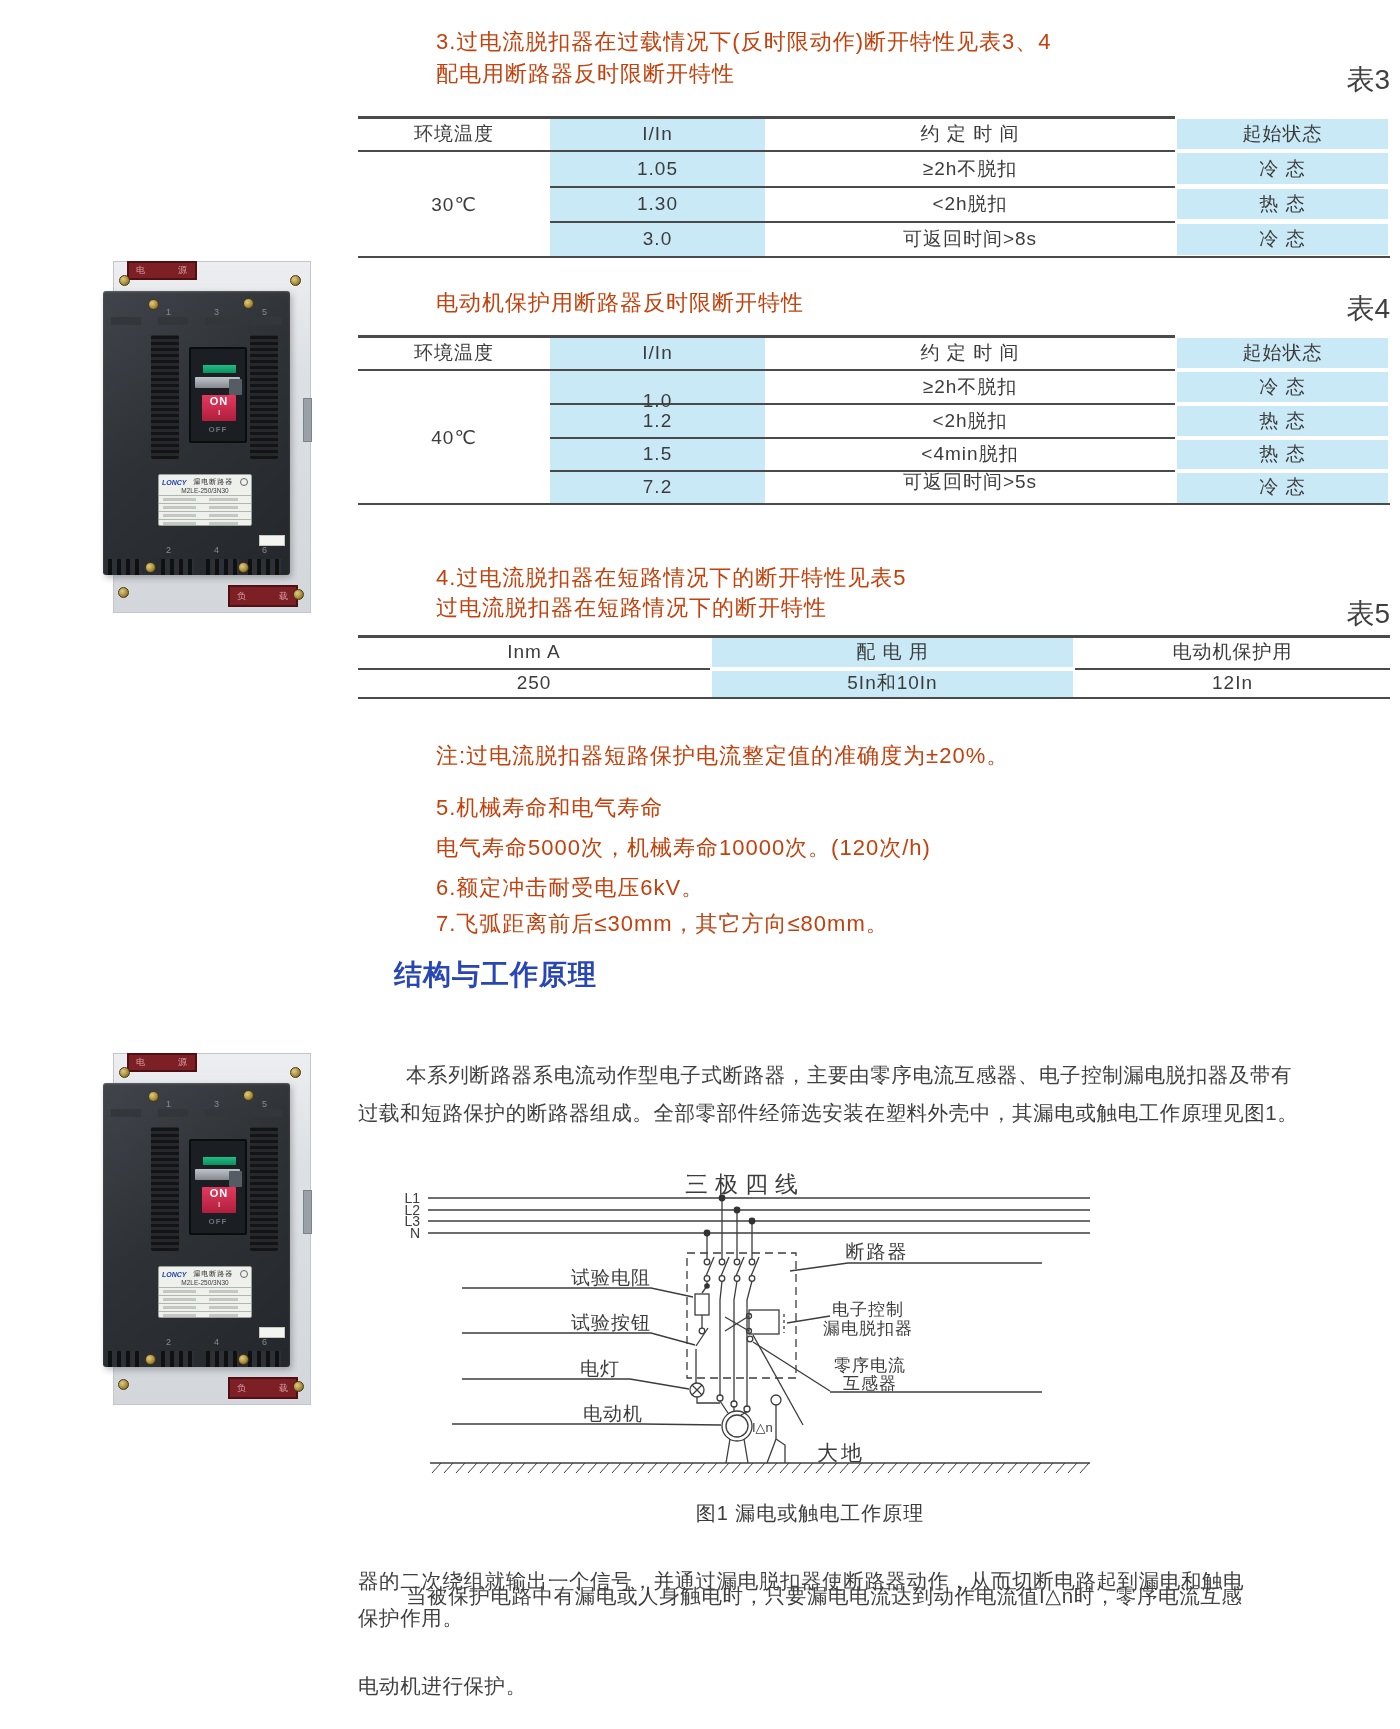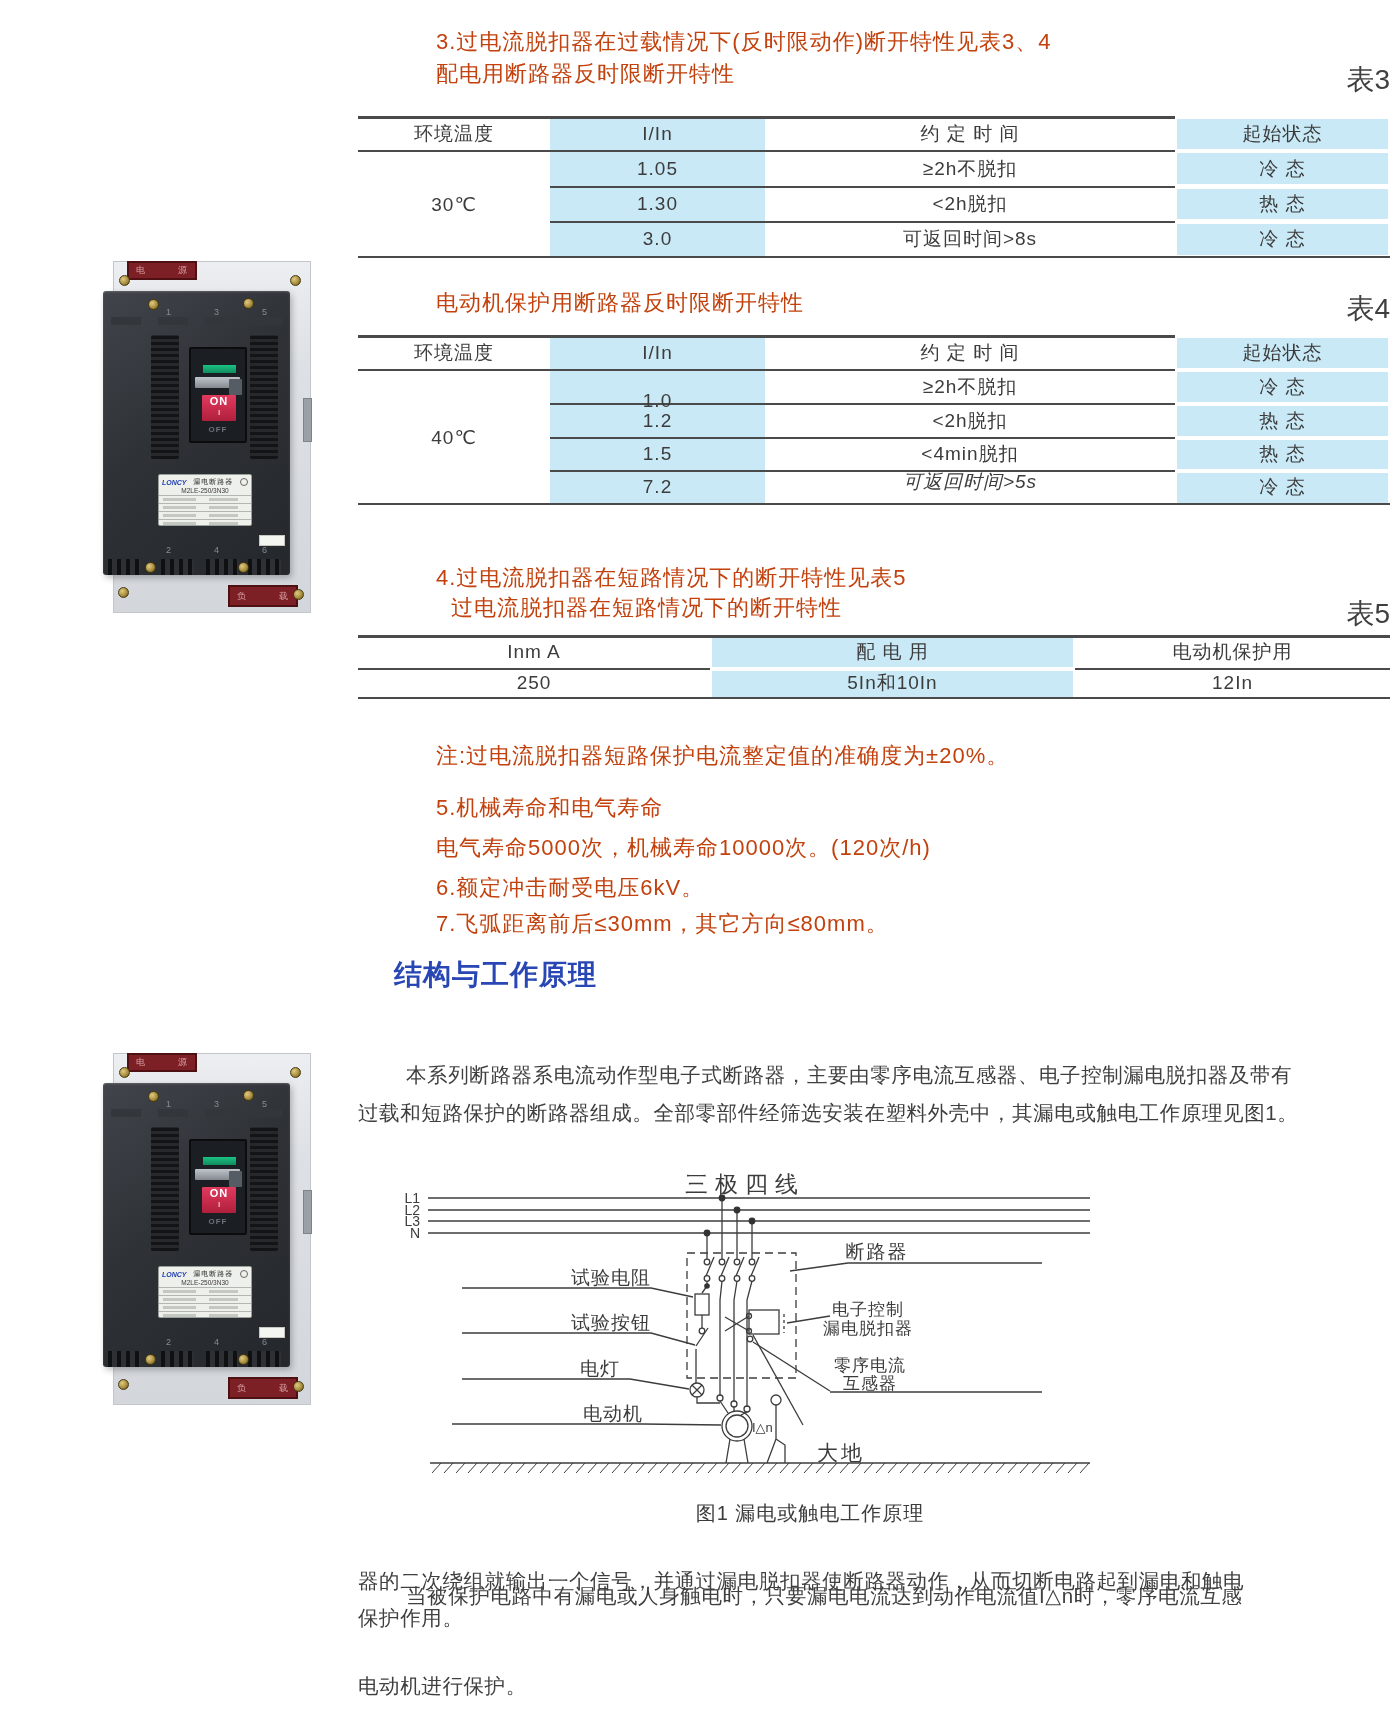--- a/index.html
+++ b/index.html
@@ -125,26 +125,26 @@
     <div class="cell" style="left:192px;top:35px;width:215px;height:33px;margin-top:14px;">1.0</div>
     <div class="cell" style="left:407px;top:35px;width:410px;height:33px;">≥2h不脱扣</div>
     <div class="cell" style="left:817px;top:35px;width:215px;height:33px;">冷 态</div>
     <div class="cell" style="left:192px;top:69px;width:215px;height:33px;">1.2</div>
     <div class="cell" style="left:407px;top:69px;width:410px;height:33px;">&lt;2h脱扣</div>
     <div class="cell" style="left:817px;top:69px;width:215px;height:33px;">热 态</div>
     <div class="cell" style="left:192px;top:103px;width:215px;height:32px;">1.5</div>
     <div class="cell" style="left:407px;top:103px;width:410px;height:32px;">&lt;4min脱扣</div>
     <div class="cell" style="left:817px;top:103px;width:215px;height:32px;">热 态</div>
     <div class="cell" style="left:192px;top:136px;width:215px;height:32px;">7.2</div>
-    <div class="cell" style="left:407px;top:136px;width:410px;height:21px;font-style:italic;">可返回时间&gt;5s</div>
+    <div class="cell" style="left:407px;top:136px;width:410px;height:21px;">可返回时间&gt;5s</div>
     <div class="cell" style="left:817px;top:136px;width:215px;height:32px;">冷 态</div>
   </div>
 
   <div class="txt" style="left:436px;top:563px;">4.过电流脱扣器在短路情况下的断开特性见表5</div>
-  <div class="txt" style="left:451px;top:593px;">过电流脱扣器在短路情况下的断开特性</div>
+  <div class="txt" style="left:436px;top:593px;">过电流脱扣器在短路情况下的断开特性</div>
   <div class="tag" style="left:1328px;top:595px;">表5</div>
 
   <div class="tblwrap" style="left:358px;top:635px;width:1032px;height:64px;">
     <div class="abs blue" style="left:354px;top:3px;width:361px;height:29px;"></div>
     <div class="abs blue" style="left:354px;top:36px;width:361px;height:26px;"></div>
     <div class="hline" style="left:0;top:0;width:1032px;height:3px;"></div>
     <div class="hline" style="left:0;top:33px;width:352px;height:2px;"></div>
     <div class="hline" style="left:717px;top:33px;width:315px;height:2px;"></div>
     <div class="hline" style="left:0;top:62px;width:1032px;height:2px;"></div>
     <div class="cell" style="left:0;top:0;width:352px;height:34px;">Inm A</div>

